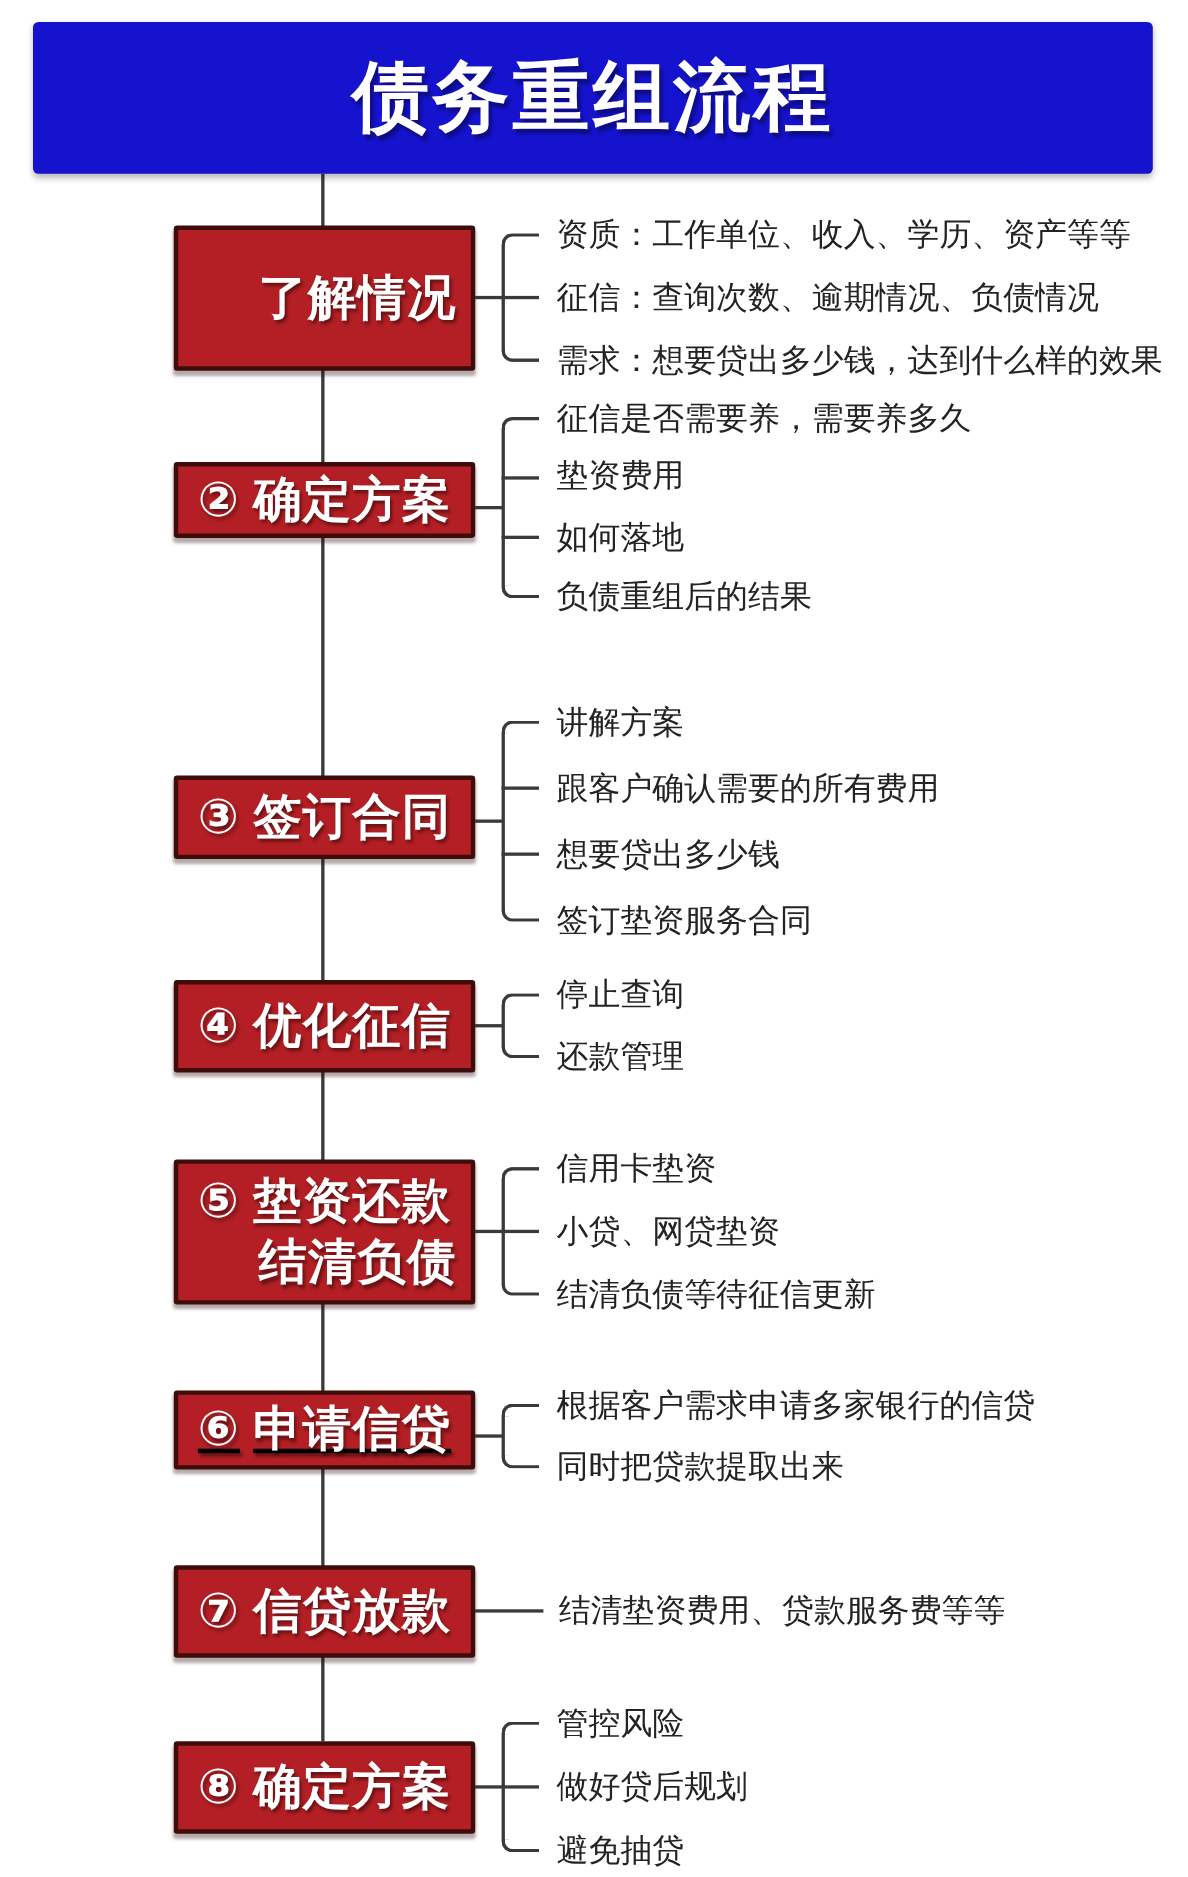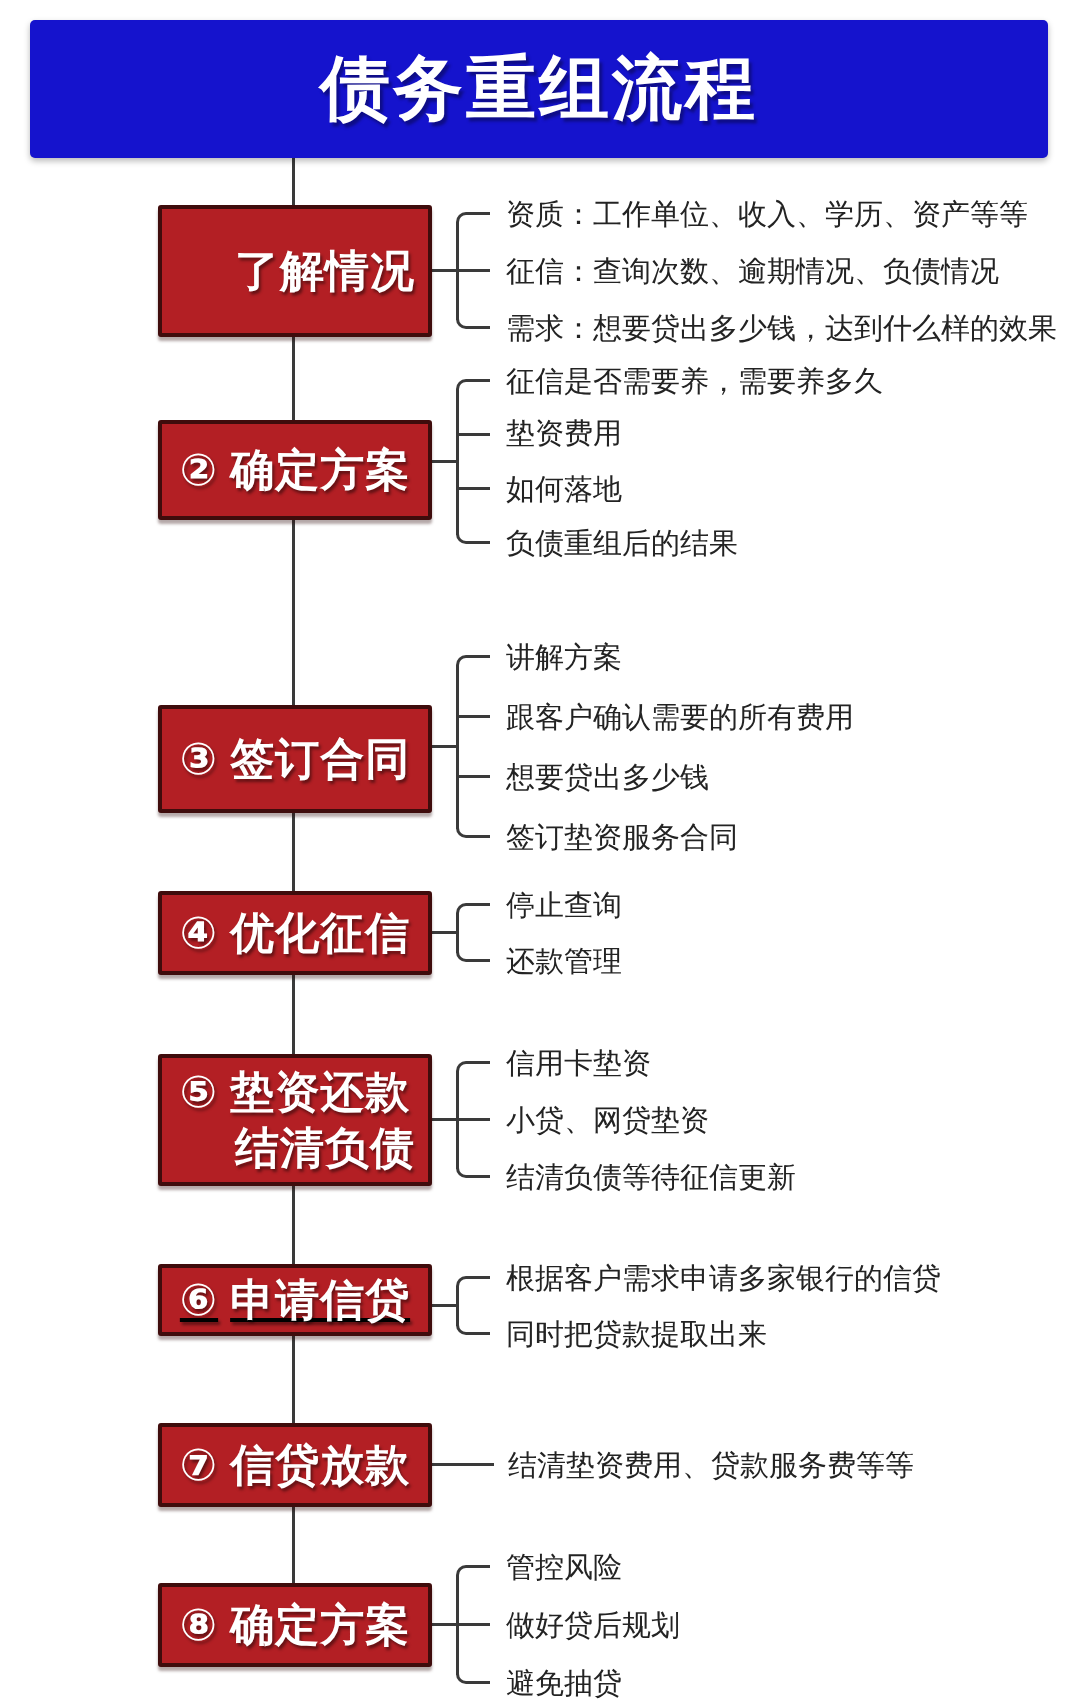--- a/index.html
+++ b/index.html
@@ -93,35 +93,35 @@
 </div>
 <div class="hline" style="left:432px;top:269px;width:26px;"></div>
 <div class="vline" style="top:222px;height:98px;"></div>
 <div class="corner-t" style="top:212px;"></div>
 <div class="tick" style="top:269px;"></div>
 <div class="corner-b" style="top:317px;"></div>
 <div class="item" style="top:193px;">资质：工作单位、收入、学历、资产等等</div>
 <div class="item" style="top:250px;">征信：查询次数、逾期情况、负债情况</div>
 <div class="item" style="top:307px;">需求：想要贷出多少钱，达到什么样的效果</div>
 
-<div class="box" style="top:420px;height:100px;justify-content:center;">
+<div class="box" style="top:420px;height:69px;justify-content:center;">
   <div class="box-line"><span class="num">②</span><span>确定方案</span></div>
 </div>
 <div class="hline" style="left:432px;top:460px;width:26px;"></div>
 <div class="vline" style="top:389px;height:146px;"></div>
 <div class="corner-t" style="top:379px;"></div>
 <div class="tick" style="top:433px;"></div>
 <div class="tick" style="top:487px;"></div>
 <div class="corner-b" style="top:532px;"></div>
 <div class="item" style="top:360px;">征信是否需要养，需要养多久</div>
 <div class="item" style="top:412px;">垫资费用</div>
 <div class="item" style="top:468px;">如何落地</div>
 <div class="item" style="top:522px;">负债重组后的结果</div>
 
-<div class="box" style="top:705px;height:108px;">
+<div class="box" style="top:705px;height:76px;">
   <div class="box-line"><span class="num">③</span><span>签订合同</span></div>
 </div>
 <div class="hline" style="left:432px;top:745px;width:26px;"></div>
 <div class="vline" style="top:665px;height:164px;"></div>
 <div class="corner-t" style="top:655px;"></div>
 <div class="tick" style="top:715px;"></div>
 <div class="tick" style="top:775px;"></div>
 <div class="corner-b" style="top:826px;"></div>
 <div class="item" style="top:636px;">讲解方案</div>
 <div class="item" style="top:696px;">跟客户确认需要的所有费用</div>

